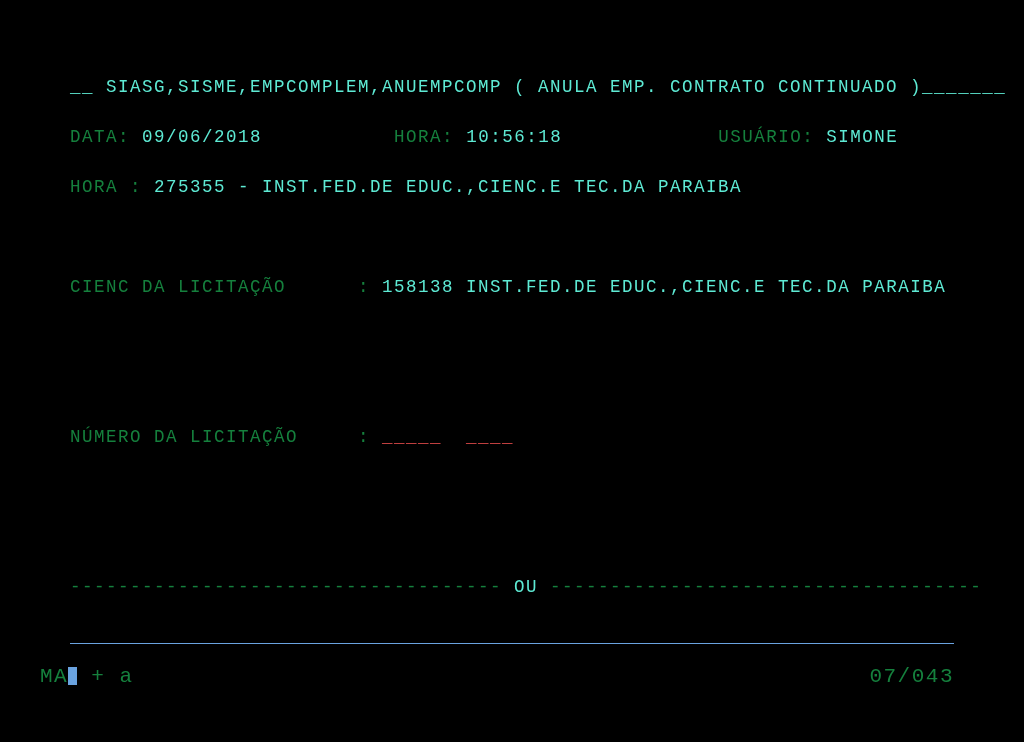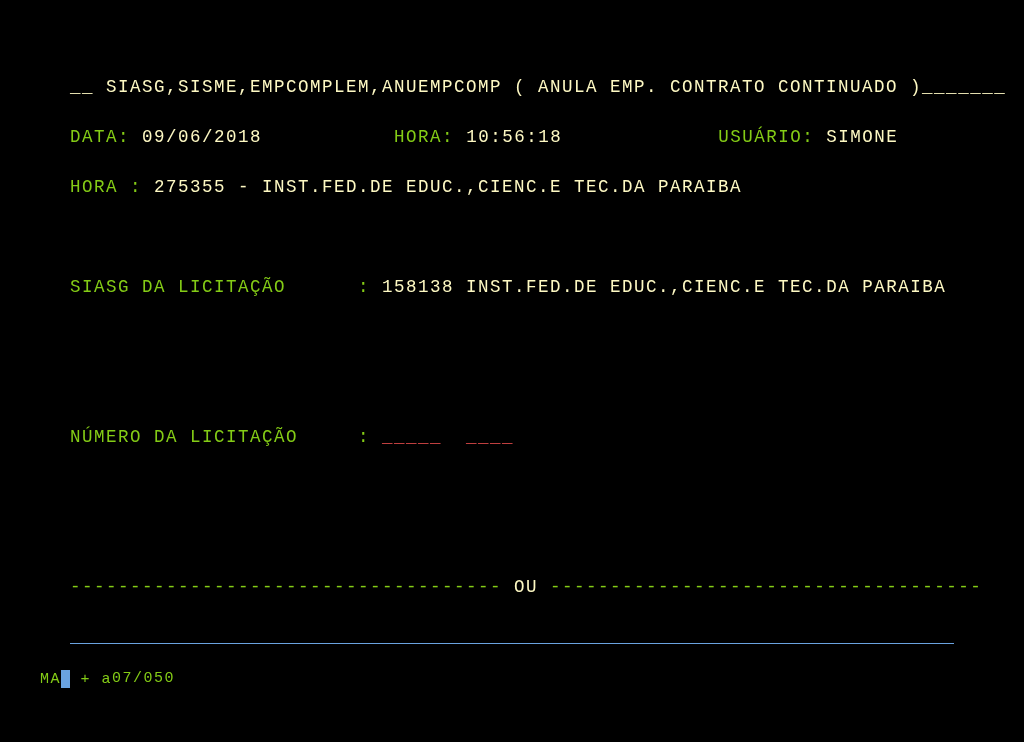--- a/index.html
+++ b/index.html
@@ -12,41 +12,42 @@
   }
   .terminal {
     font-family: "Consolas", "Courier New", monospace;
     font-size: 17.5px;
     letter-spacing: 1.5px;
     line-height: 25px;
     padding: 50px 70px 30px 70px;
     white-space: pre;
     color: #c0c0c0;
   }
-  .blue { color: #84cc16; }
-  .white { color: #fef9c3; text-align: right; }
+  .blue { color: #15803d; }
+  .white { color: #5eead4; text-align: right; }
   .red { color: #d94848; }
   .cursor {
     display: inline-block;
     width: 11px;
     height: 3px;
     background: #e8e8e8;
     vertical-align: text-bottom;
     margin-bottom: 2px;
   }
   .status-line {
     position: absolute;
     bottom: 54px;
     left: 40px;
     right: 70px;
     font-family: "Consolas", "Courier New", monospace;
-    font-size: 15px;
+    font-size: 21px;
     letter-spacing: 1.5px;
     color: #6aa3e0;
     display: flex;
+    justify-content: space-between;
   }
   .status-cursor {
     display: inline-block;
     width: 9px;
     height: 18px;
     background: #6aa3e0;
     vertical-align: middle;
   }
   .ruler {
     position: absolute;
@@ -57,21 +58,21 @@
   }
 </style>
 </head>
 <body>
 
 <div class="terminal">
 <div><span class="white">__ SIASG,SISME,EMPCOMPLEM,ANUEMPCOMP ( ANULA EMP. CONTRATO CONTINUADO )_______</span></div>
 <div><span class="blue">DATA:</span> <span class="white">09/06/2018</span>           <span class="blue">HORA:</span> <span class="white">10:56:18</span>             <span class="blue">USUÁRIO:</span> <span class="white">SIMONE</span></div>
 <div><span class="blue">HORA :</span> <span class="white">275355 - INST.FED.DE EDUC.,CIENC.E TEC.DA PARAIBA</span></div>
 <div> </div>
-<div><span class="blue">SIASG DA LICITAÇÃO      :</span> <span class="white">158138 INST.FED.DE EDUC.,CIENC.E TEC.DA PARAIBA</span></div>
+<div><span class="blue">CIENC DA LICITAÇÃO      :</span> <span class="white">158138 INST.FED.DE EDUC.,CIENC.E TEC.DA PARAIBA</span></div>
 <div> </div>
 <div> </div>
 <div><span class="blue">NÚMERO DA LICITAÇÃO     :</span> <span class="red">_____</span>  <span class="red">____</span></div>
 <div> </div>
 <div> </div>
 <div><span class="blue">------------------------------------ </span><span class="white">OU</span><span class="blue"> ------------------------------------</span></div>
 <div> </div>
 
 
 
@@ -80,14 +81,14 @@
 
 
 
 
 </div>
 
 <div class="ruler" style="top:643px;"></div>
 
 <div class="status-line">
   <span><span class="blue">MA</span><span class="status-cursor"></span> <span class="blue">+</span>  <span class="blue">a</span></span>
-  <span class="blue">07/050</span>
+  <span class="blue">07/043</span>
 </div>
 
 </body></html>

